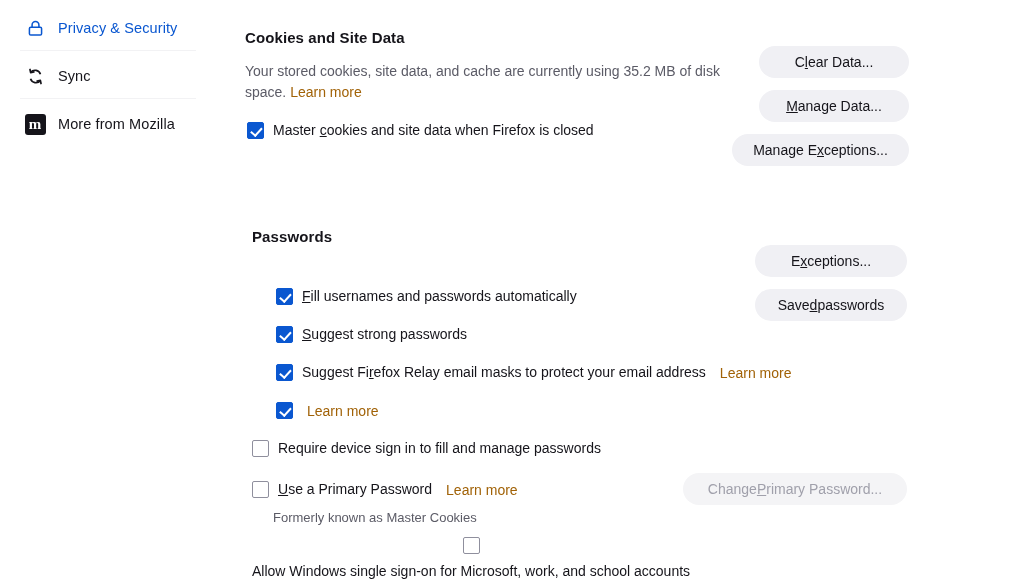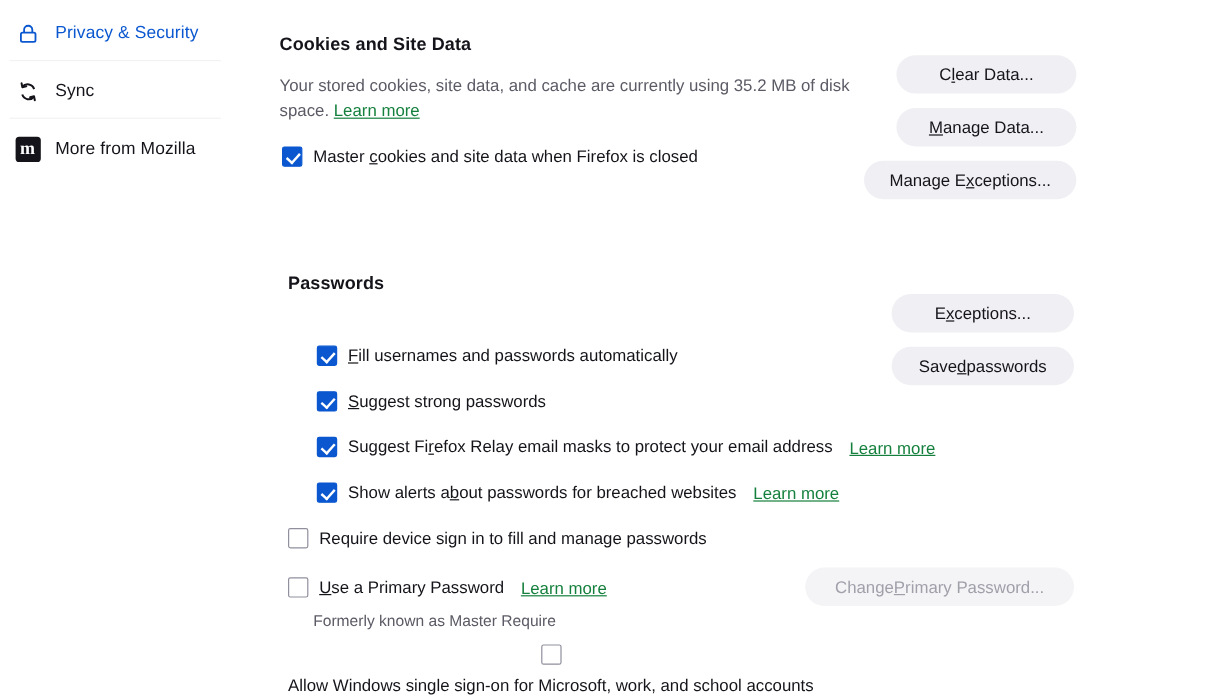--- a/index.html
+++ b/index.html
@@ -7,21 +7,21 @@
     margin: 0;
     padding: 0;
     width: 1017px;
     height: 580px;
     background: #ffffff;
     font-family: "Liberation Sans", sans-serif;
     color: #15141a;
     overflow: hidden;
   }
 
-  #root { position: relative; width: 931px; height: 580px; }
+  #root { position: relative; width: 931px; height: 580px; margin-left: 12px; }
 
   
   #sidebar {
     position: absolute;
     left: 0; top: 0;
     width: 200px; height: 580px;
     background: #ffffff;
   }
   .nav-item {
     display: flex;
@@ -93,22 +93,21 @@
 
   .desc {
     position: absolute;
     font-size: 14px;
     line-height: 21px;
     color: #5b5b66;
     width: 485px;
   }
 
   a.learn {
-    color: #15803d;
-    text-decoration: underline;
+    color: #a16207;
     cursor: pointer;
   }
 
   
   .cbrow {
     position: absolute;
     display: flex;
     align-items: center;
     gap: 9px;
     white-space: nowrap;
@@ -254,36 +253,35 @@
     </div>
 
     <div class="cbrow" style="left:64px; top:364px;">
       <span class="cb on"></span>
       <span class="cb-label"><span>Suggest Fi</span><u class="ak">r</u><span>efox Relay email masks to protect your email address</span></span>
       <a class="learn" style="font-size:14px;margin-left:5px;">Learn more</a>
     </div>
 
     <div class="cbrow" style="left:64px; top:402px;">
       <span class="cb on"></span>
-      <span class="cb-label"><span>Show alerts a</span><u class="ak">b</u><span>out passwords for breached websites</span></span>
       <a class="learn" style="font-size:14px;margin-left:5px;">Learn more</a>
     </div>
 
     <div class="cbrow" style="left:40px; top:440px;">
       <span class="cb off"></span>
       <span class="cb-label">Require device sign in to fill and manage passwords</span>
     </div>
 
     <div class="cbrow" style="left:40px; top:481px;">
       <span class="cb off"></span>
       <span class="cb-label"><span></span><u class="ak">U</u><span>se a Primary Password</span></span>
       <a class="learn" style="font-size:14px;margin-left:5px;">Learn more</a>
     </div>
 
-    <div class="sublabel" style="left:61px; top:509px;">Formerly known as Master Require</div>
+    <div class="sublabel" style="left:61px; top:509px;">Formerly known as Master Cookies</div>
 
     <div class="cbrow" style="left:40px; top:537px;flex-direction:column;">
       <span class="cb off"></span>
       <span class="cb-label">Allow Windows single sign-on for Microsoft, work, and school accounts</span>
       <a class="learn" style="font-size:14px;margin-left:5px;">Learn more</a>
     </div>
 
 
     <button class="btn" style="right:122px; top:245px; width:152px;">
       E<u class="ak">x</u>ceptions...

